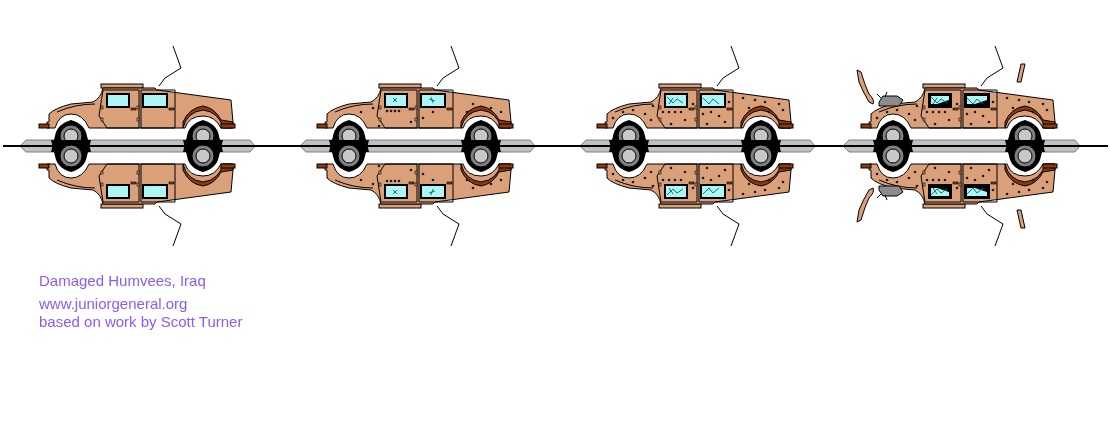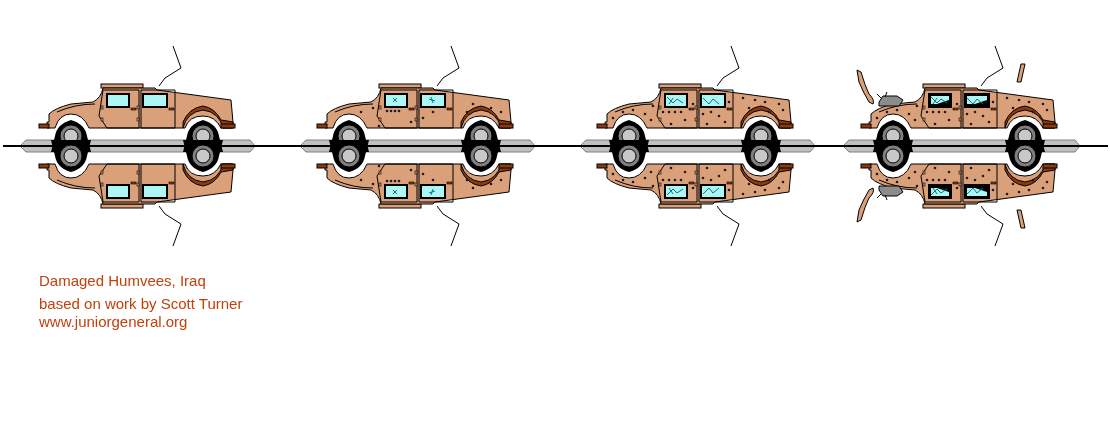--- a/index.html
+++ b/index.html
@@ -1,18 +1,18 @@
 <!DOCTYPE html>
 <html><head>
 <meta charset="utf-8">
 <style>
   html, body { margin: 0; padding: 0; background: #ffffff; }
   body { width: 1110px; height: 432px; position: relative; overflow: hidden; font-family: "Liberation Sans", sans-serif; }
   #scene { position: absolute; left: 0; top: 0; }
-  .caption { position: absolute; left: 39px; color: #c2410c; font-size: 15px; line-height: 18px; white-space: nowrap; }
+  .caption { position: absolute; left: 39px; color: #8b5cf6; font-size: 15px; line-height: 18px; white-space: nowrap; }
   #cap-title { top: 272px; }
   #cap-credits { top: 295px; }
   #cap-credits div { height: 18px; }
 </style>
 </head>
 <body>
 
 <svg id="scene" width="1110" height="432" viewBox="0 0 1110 432" xmlns="http://www.w3.org/2000/svg">
   <defs>
 
@@ -160,15 +160,15 @@
   </g>
   <g transform="translate(857,250) scale(1,-1)">
     <use href="#humvee-body"></use>
     <use href="#humvee-wrecked-extras"></use>
     <use href="#holes-heavy"></use>
   </g>
 </svg>
 
 <div id="cap-title" class="caption">Damaged Humvees, Iraq</div>
 <div id="cap-credits" class="caption">
+  <div>www.juniorgeneral.org</div>
   <div>based on work by Scott Turner</div>
-  <div>www.juniorgeneral.org</div>
 </div>
 
 </body></html>

